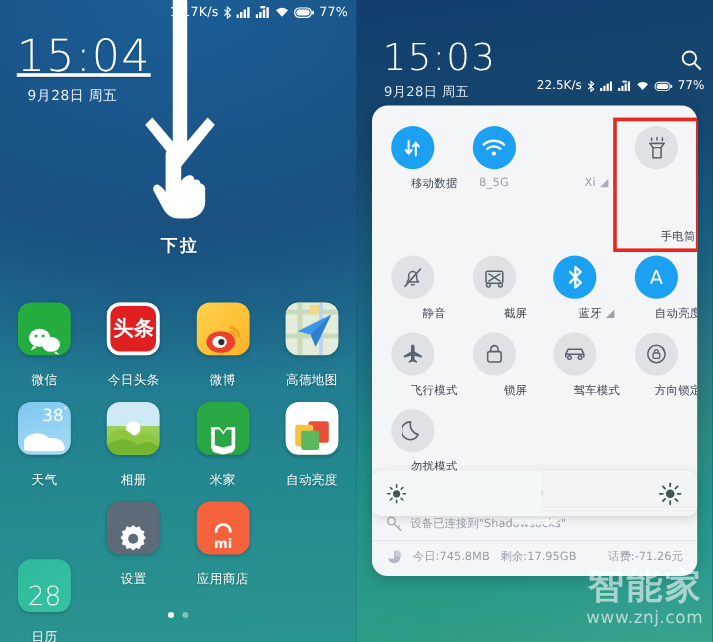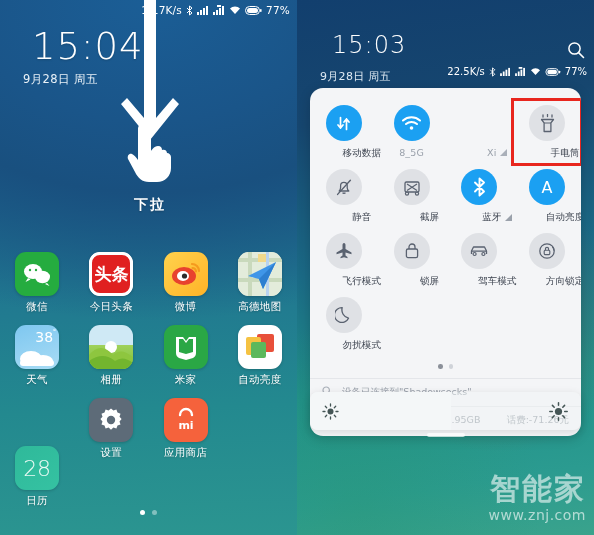--- a/index.html
+++ b/index.html
@@ -18,60 +18,60 @@
       linear-gradient(178deg,#1a5a90 0%,#1d6690 32%,#217b90 58%,#23898f 76%,#2b9590 100%);
   }
   .l-status {
     position:absolute; top:0; left:0; right:0; height:20px;
     display:flex; align-items:center; justify-content:flex-end;
     padding-right:7px; gap:4px;
     color:#fff; font-size:10.5px; letter-spacing:.2px;
   }
   .l-status .netspd { font-size:10.5px; }
   .l-clock {
-    position:absolute; left:32px; top:28px;
+    position:absolute; left:14px; top:28px;
     font-size:37px; font-weight:300; color:#fff; letter-spacing:1px;
-    line-height:1; text-shadow:0 1px 2px rgba(0,0,0,.18);
+    line-height:1; text-shadow:0 1px 2px rgba(0,0,0,.18);text-decoration:underline;
   }
   .l-date {
     position:absolute; left:23px; top:72px;
     font-size:11.5px; color:#eaf2f8; letter-spacing:.4px;
   }
   .arrow-wrap { position:absolute; left:113px; top:0px; width:74px; height:230px; }
   .finger-label {
     position:absolute; left:0; right:0; top:196px; text-align:center;
     color:#fff; font-size:14px; font-weight:600; letter-spacing:2px;
     text-shadow:0 1px 2px rgba(0,0,0,.22);
   }
 
   .apps { position:absolute; left:0; right:0; top:252px; }
   .app-row { display:flex; }
   .app-cell { width:74.25px; display:flex; flex-direction:column; align-items:center; margin-bottom:11px; }
   .app-ico {
     width:44px; height:44px; border-radius:11px; overflow:hidden;
     position:relative; box-shadow:0 1px 3px rgba(0,0,0,.18);
-    display:flex; align-items:center; justify-content:center;
-  }
-  .app-label { margin-top:4px; font-size:10.5px; color:#fff; letter-spacing:.3px;
+    display:flex; align-items:flex-end; justify-content:center;
+  }
+  .app-label { margin-top:14px; font-size:10.5px; color:#fff; letter-spacing:.3px;
                text-shadow:0 1px 2px rgba(0,0,0,.25); white-space:nowrap; }
   .dots { position:absolute; left:0; right:0; bottom:20px; display:flex; gap:7px; justify-content:center; }
   .dot { width:5px; height:5px; border-radius:50%; background:rgba(255,255,255,.42); }
   .dot.on { background:#fff; }
 
   
   .phone-right {
     position:relative; width:297px; height:535px; overflow:hidden;
     background:
       radial-gradient(ellipse 70% 40% at 68% 60%, rgba(150,90,70,.30) 0%, transparent 62%),
       radial-gradient(ellipse 90% 50% at 20% 95%, rgba(40,150,110,.35) 0%, transparent 70%),
       linear-gradient(172deg,#123f6e 0%,#16466f 22%,#1b6a86 48%,#219089 70%,#2b9b90 88%,#3aa38c 100%);
   }
   .r-clock {
     position:absolute; left:22px; top:33px;
-    font-size:24px; font-weight:300; color:#fff; letter-spacing:1px; line-height:1;margin-left:13px;
+    font-size:31px; font-weight:300; color:#fff; letter-spacing:1px; line-height:1;
   }
   .r-date { position:absolute; left:23px; top:69px; font-size:11px; color:#dfeaf3; letter-spacing:.3px; }
   .r-status {
     position:absolute; right:7px; top:66px;
     display:flex; align-items:center; gap:4px;
     color:#fff; font-size:10px;
   }
   .r-search { position:absolute; right:9px; top:41px; }
 
   .qs-panel {
@@ -84,21 +84,21 @@
   .qs-cell { width:67.75px; display:flex; flex-direction:column; align-items:center; padding:5px 0 4px; }
   .qs-ico {
     width:36px; height:36px; border-radius:50%;
     display:flex; align-items:center; justify-content:center;
     background:#dfe1e5;
   }
   .qs-ico.on { background:#1ba0f2; }
   .qs-lbl { margin-top:6px; font-size:9.5px; color:#3d4450; letter-spacing:.2px; white-space:nowrap;
             display:flex; align-items:center; gap:2px;margin-left:36px; }
   .qs-cell.sub .qs-lbl { color:#9aa1ab; }
-  .qs-highlight { outline:3px solid #e8261e; outline-offset:-1px; }
+  .qs-highlight { outline:3px solid #e8261e; outline-offset:-1px;gap:44px; }
 
   .pg-dots { display:flex; gap:6px; justify-content:center; padding:8px 0 9px; }
   .pg-dot { width:4.5px; height:4.5px; border-radius:50%; background:#cfd3d9; }
   .pg-dot.on { background:#8b9099; }
 
   .qs-row-info {
     border-top:1px solid #e4e6ea;
     display:flex; align-items:center; gap:7px;
     padding:7px 12px; font-size:9.5px; color:#99a0aa;
   }

